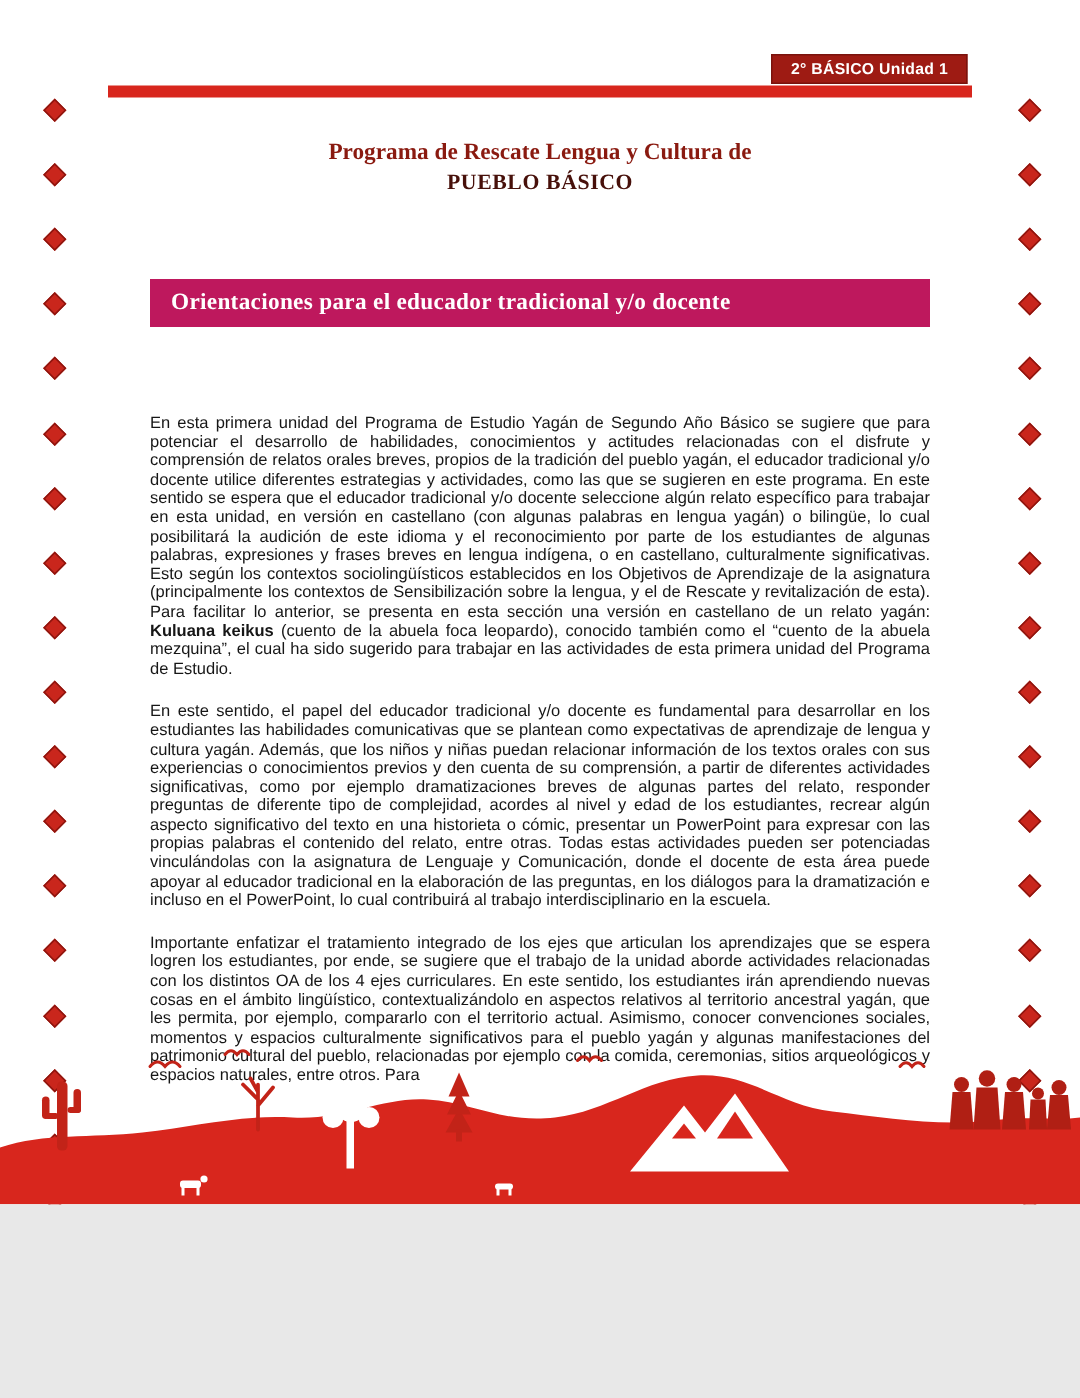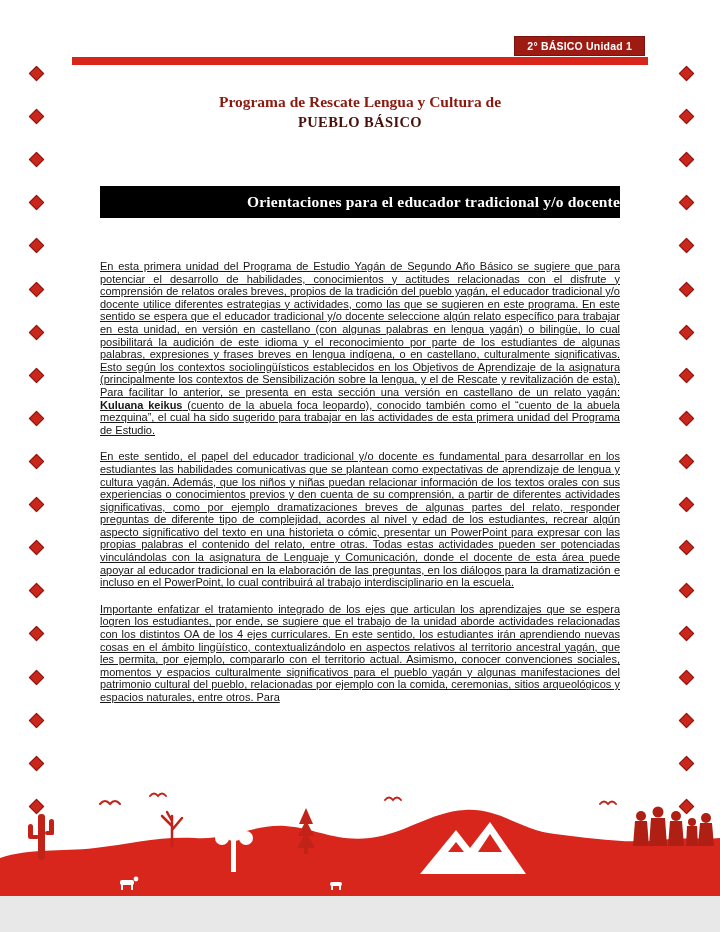--- a/index.html
+++ b/index.html
@@ -1,18 +1,18 @@
 <!DOCTYPE html>
 <html><head>
 <meta charset="utf-8">
 <style>
   html,body{margin:0;padding:0;background:#e8e8e8;}
   .page{
     position:relative;
-    width:720px;height:896px;
+    width:720px;height:803px;
     background:#ffffff;
     margin:0 auto;
     overflow:hidden;
     font-family:"Liberation Sans",sans-serif;
   }
   
   .badge{
     position:absolute;top:36px;right:75px;
     background:#9e1b13;border:1px solid #7a130d;
     color:#fff;font-size:10.5px;font-weight:bold;
@@ -30,33 +30,33 @@
     font-family:"Liberation Serif",serif;
     color:#8a1a10;font-weight:bold;
     font-size:15.5px;line-height:19px;
   }
   .title-block .line3{
     color:#47100a;font-size:14.5px;letter-spacing:.4px;margin-top:2px;
   }
   
   .section-banner{
     position:absolute;top:186px;left:100px;width:520px;height:32px;
-    background:#000000;color:#fff;
+    background:#be185d;color:#fff;
     display:flex;align-items:center;
     padding-left:14px;box-sizing:border-box;
     font-family:"Liberation Serif",serif;
-    font-weight:bold;font-size:15.5px;letter-spacing:.2px;justify-content:flex-end;
+    font-weight:bold;font-size:15.5px;letter-spacing:.2px;
   }
   
   .body-text{
     position:absolute;top:260px;left:100px;width:520px;
     font-size:11px;line-height:12.6px;color:#161616;
     text-align:justify;
   }
-  .body-text p{margin:0 0 14px 0;text-decoration:underline;}
+  .body-text p{margin:16px 0 14px 0;}
   .body-text .inline-bold{font-weight:bold;}
   
   .ornament-col{
     position:absolute;top:68px;width:14px;height:744px;
     display:flex;flex-direction:column;align-items:center;
     justify-content:space-between;
   }
   .ornament-col.left{left:29px;}
   .ornament-col.right{right:27px;}
   .diamond{

